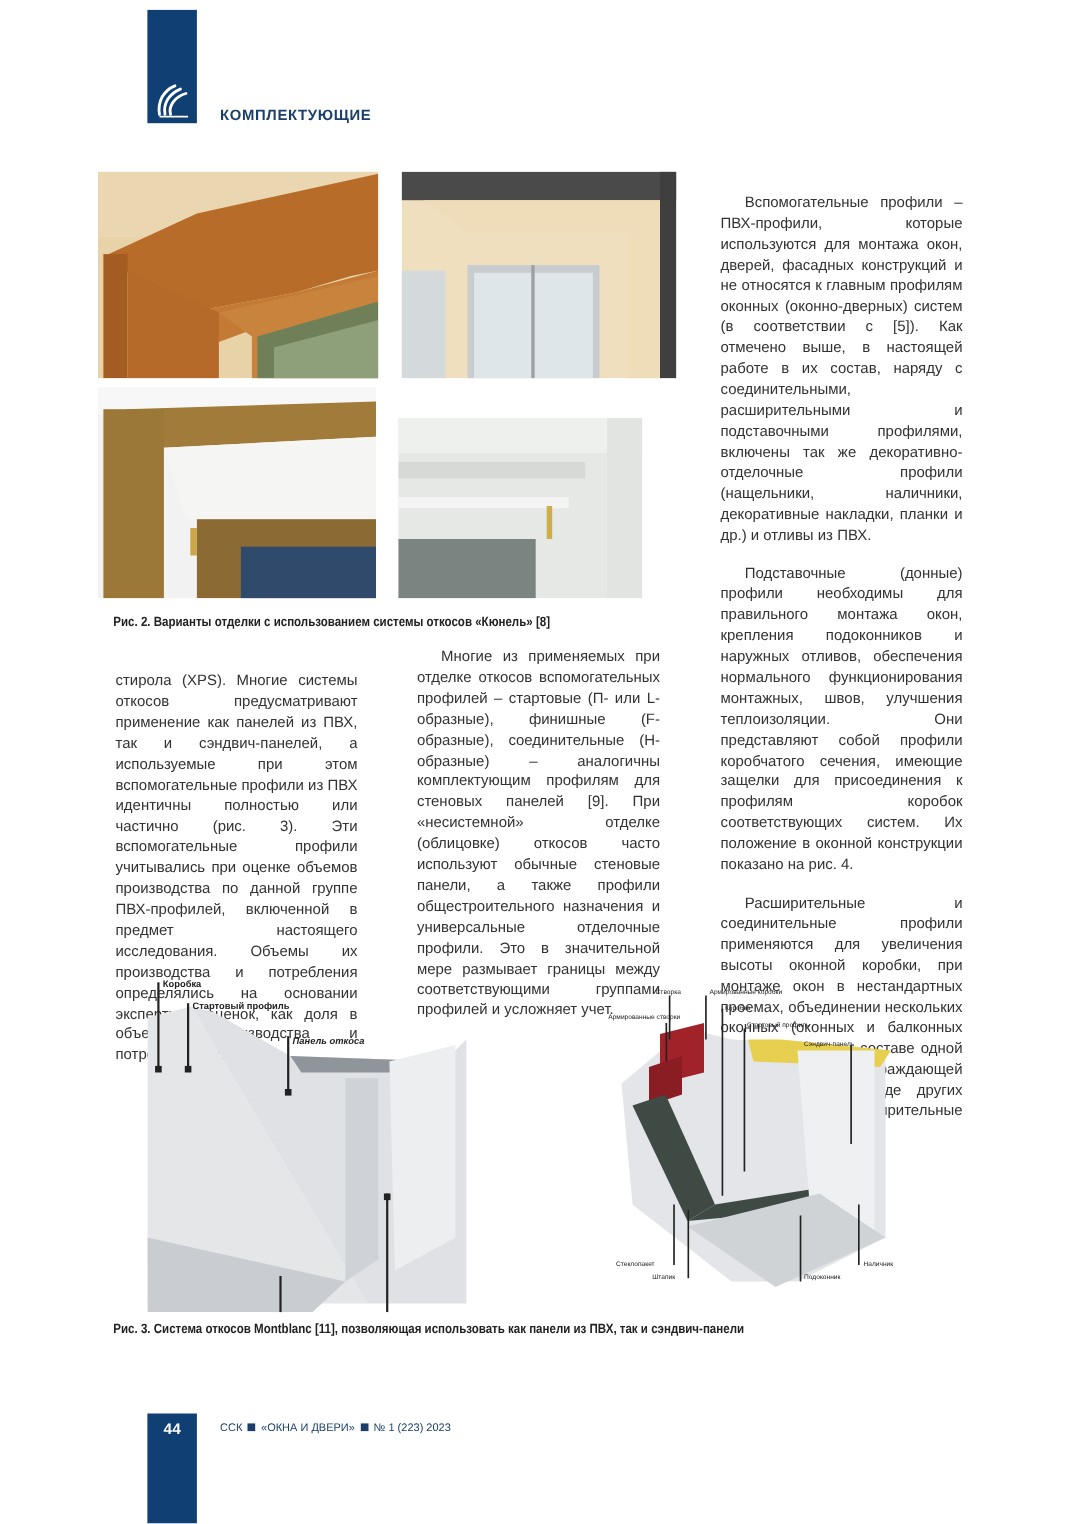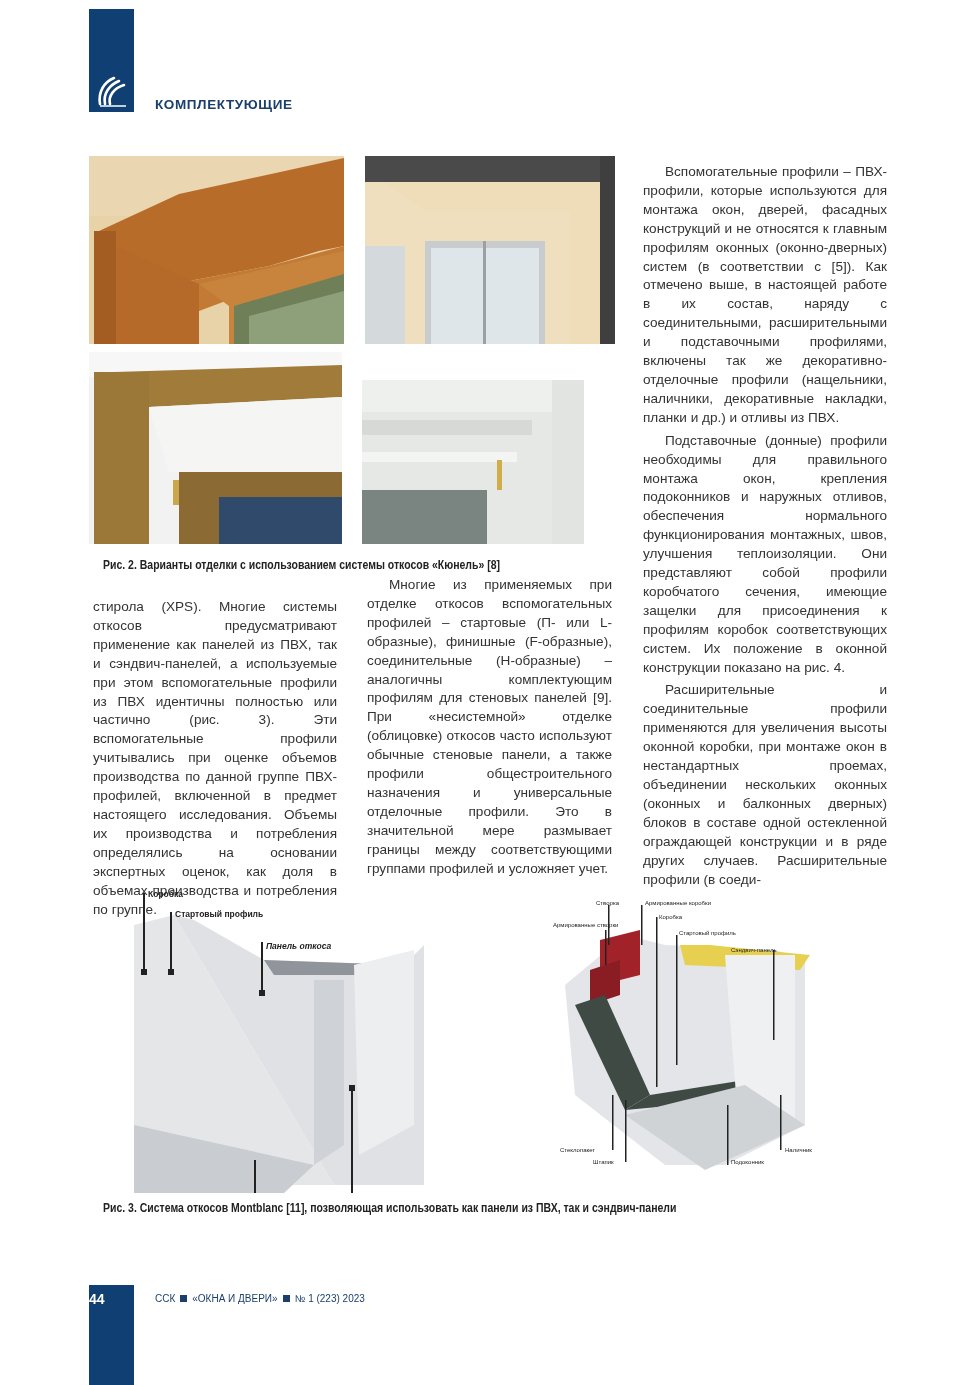--- a/index.html
+++ b/index.html
@@ -1,32 +1,32 @@
 <!DOCTYPE html>
 <html><head>
 <meta charset="utf-8">
 <style>
   html, body { margin:0; padding:0; background:#ffffff; }
   body { width:980px; height:1385px; position:relative; overflow:hidden;
          font-family:"Liberation Sans", sans-serif; color:#2a2a2a; }
-  .abs { position:absolute; }
+  .abs { position:absolute;margin-left:45px; }
   .navy { background:#0f3f73; }
   #top-bar { left:89px; top:9px; width:45px; height:103px; }
   #logo { left:92px; top:70px; width:38px; height:40px; }
   #section-title { left:155px; top:97px; font-size:13.5px; font-weight:bold; color:#1a3f6c; letter-spacing:0.6px; }
   .photo { position:absolute; overflow:hidden; }
   .col { position:absolute; font-size:13.6px; line-height:18.9px; text-align:justify; color:#333; }
-  .col p { margin:4px; text-indent:22px; }
+  .col p { margin:16px; text-indent:22px; }
   .col p.cont { text-indent:0; }
   .caption { position:absolute; font-family:"Liberation Sans", sans-serif; font-weight:bold; font-size:12.2px; color:#222; transform:scaleX(0.86); transform-origin:left top; white-space:nowrap; }
   .diagram { position:absolute; }
   .dlabel { position:absolute; font-size:8.5px; font-weight:bold; color:#222; white-space:nowrap; }
   .dlabel.sm { font-size:6px; font-weight:normal; }
   #bottom-bar { left:89px; top:1285px; width:45px; height:100px; }
-  #page-num { left:89px; top:1291px; width:45px; text-align:left; color:#fff; font-weight:bold; font-size:14px; }
+  #page-num { left:89px; top:1291px; width:45px; text-align:center; color:#fff; font-weight:bold; font-size:14px; }
   #footer-text { left:155px; top:1293px; font-size:10px; color:#1a3f6c; white-space:nowrap; }
   #footer-text .sq { display:inline-block; width:7px; height:7px; background:#1a3f6c; margin:0 5px 2px 5px; vertical-align:middle; }
 </style>
 </head>
 <body>
 
 <div id="top-bar" class="abs navy"></div>
 <div id="logo" class="abs">
   <svg width="38" height="40" viewBox="0 0 38 40">
     <g fill="none" stroke="#ffffff" stroke-width="2.6" stroke-linecap="round">

